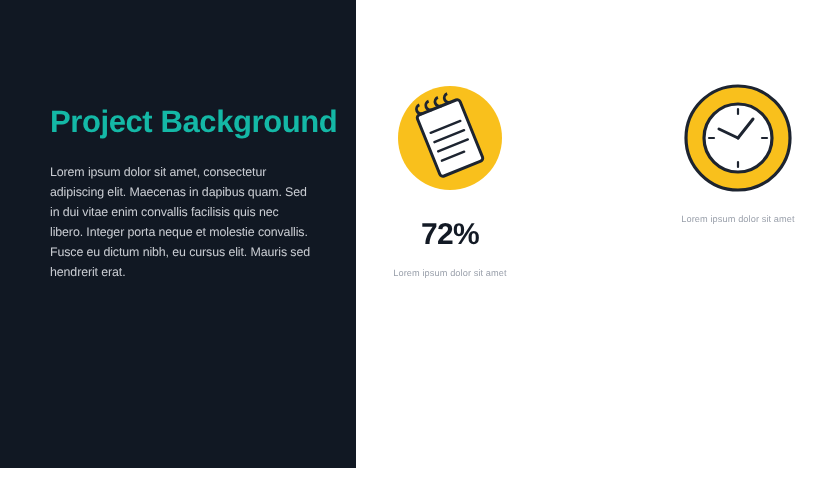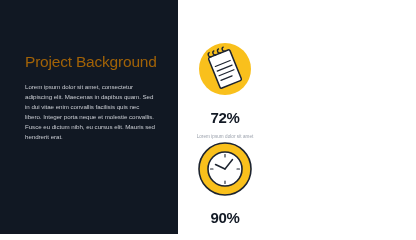--- a/index.html
+++ b/index.html
@@ -31,23 +31,23 @@
     background: #111823;
     box-sizing: border-box;
   }
   .panel-inner {
     position: absolute;
     left: 25px;
     top: 53px;
     width: 132px;
   }
   .panel-title {
-    color: #a16207;
+    color: #14b8a6;
     font-size: 15.5px;
-    font-weight: normal;
+    font-weight: bold;
     letter-spacing: -0.2px;
     line-height: 1.1;
     margin: 0 0 12px 0;
     white-space: nowrap;
   }
   .panel-body {
     color: #c9ccd2;
     font-size: 6.2px;
     line-height: 1.62;
     margin: 0;
@@ -63,21 +63,21 @@
     width: 238px;
     height: 234px;
     background: #ffffff;
   }
   .stats-row {
     position: absolute;
     left: 0;
     top: 40px;
     width: 238px;
     display: flex;
-    flex-direction: column;
+    flex-direction: row;
     justify-content: space-between;
     padding: 0 12px;
     box-sizing: border-box;
   }
   .stat-col {
     width: 70px;
     display: flex;
     flex-direction: column;
     align-items: center;
   }
@@ -152,21 +152,20 @@
             <circle cx="29" cy="29" r="26" fill="none" stroke="#1d2430" stroke-width="1.6"></circle>
             <circle cx="29" cy="29" r="17" fill="#ffffff" stroke="#1d2430" stroke-width="1.6"></circle>
             <line x1="29" y1="14.5" x2="29" y2="17" stroke="#1d2430" stroke-width="1.1" stroke-linecap="round"></line>
             <line x1="43.5" y1="29" x2="41" y2="29" stroke="#1d2430" stroke-width="1.1" stroke-linecap="round"></line>
             <line x1="29" y1="43.5" x2="29" y2="41" stroke="#1d2430" stroke-width="1.1" stroke-linecap="round"></line>
             <line x1="14.5" y1="29" x2="17" y2="29" stroke="#1d2430" stroke-width="1.1" stroke-linecap="round"></line>
             <line x1="29" y1="29" x2="19.5" y2="24.5" stroke="#1d2430" stroke-width="1.5" stroke-linecap="round"></line>
             <line x1="29" y1="29" x2="36.5" y2="19.5" stroke="#1d2430" stroke-width="1.5" stroke-linecap="round"></line>
           </svg>
         </span>
-        <div class="stat-value">90%</div>
         <div class="stat-caption">Lorem ipsum dolor sit amet</div>
       </div>
 
 
     </div>
   </div>
 
 </div>
 
 </body></html>

